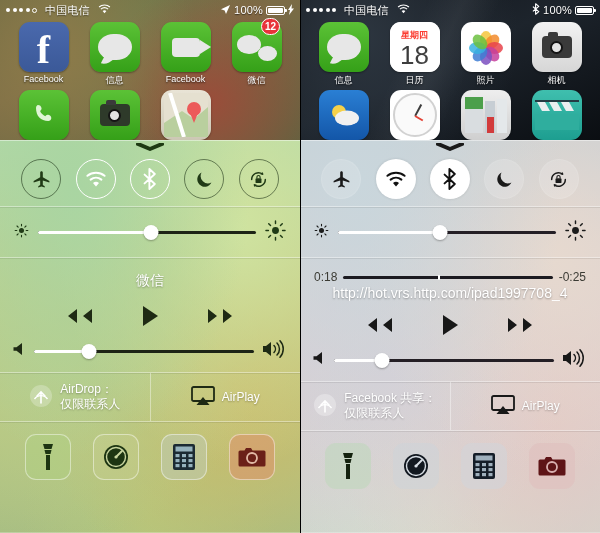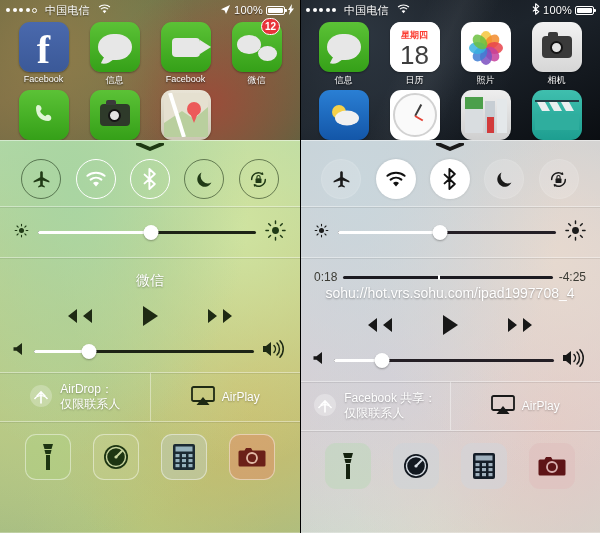--- a/index.html
+++ b/index.html
@@ -614,23 +614,23 @@
       </div>
 
       <div class="divider"></div>
 
       <div class="media">
         <div class="scrub">
           <span>0:18</span>
           <span class="bar">
               <i id="R-scrub-knob" style="left: 45%;"></i>
             </span>
-          <span>-4:25</span>
-        </div>
-        <div class="mediaurl">sohu://hot.vrs.sohu.com/ipad1997708_4</div>
+          <span>-0:25</span>
+        </div>
+        <div class="mediaurl">http://hot.vrs.http.com/ipad1997708_4</div>
         <div class="transport">
           <span>
             <svg width="34" height="20" viewBox="0 0 34 20">
                 <path d="M16 3v14L7 10zM31 3v14l-9-7z" fill="#181818"></path>
               </svg>
           </span>
           <span>
             <svg width="20" height="24" viewBox="0 0 20 24">
                 <path d="M3 2v20l15-10z" fill="#181818"></path>
               </svg>

